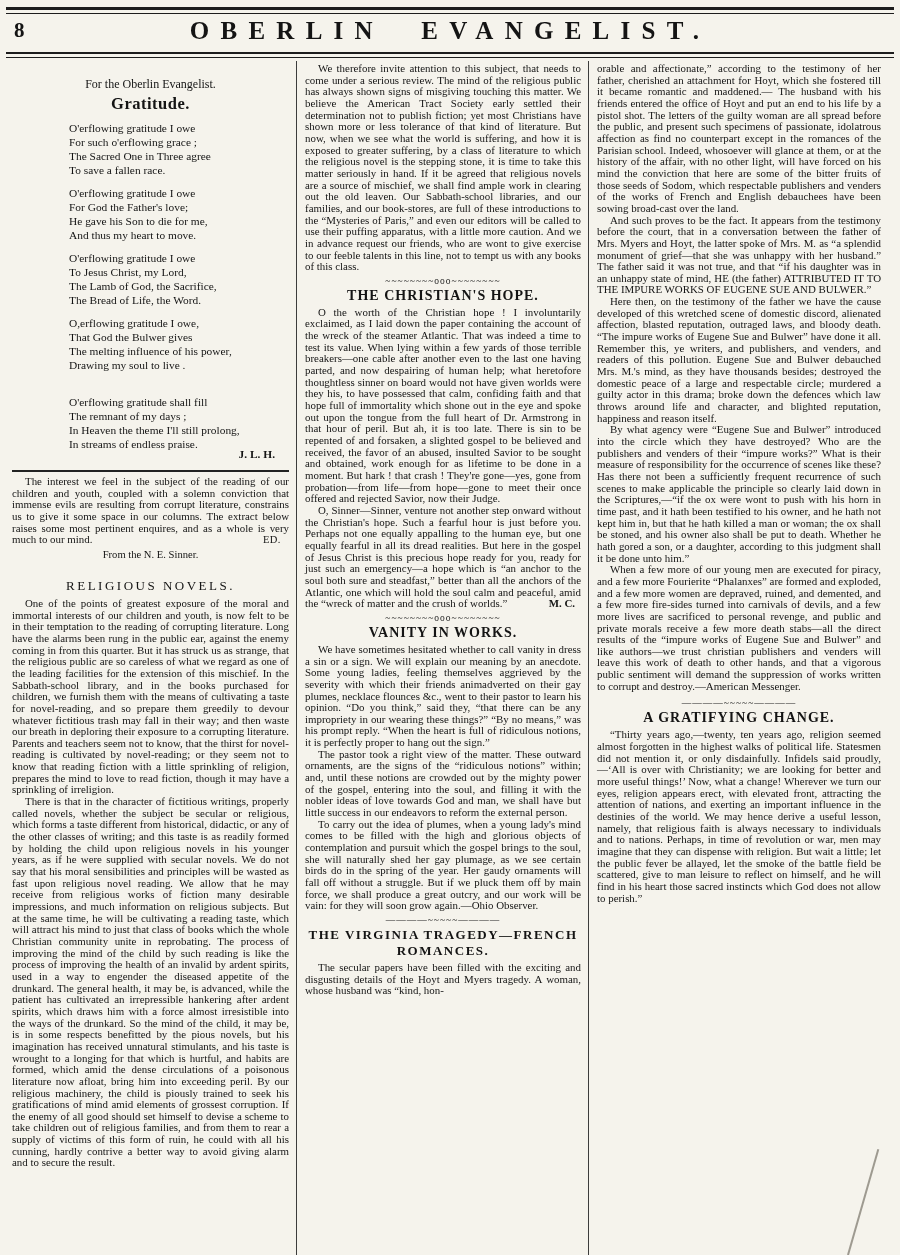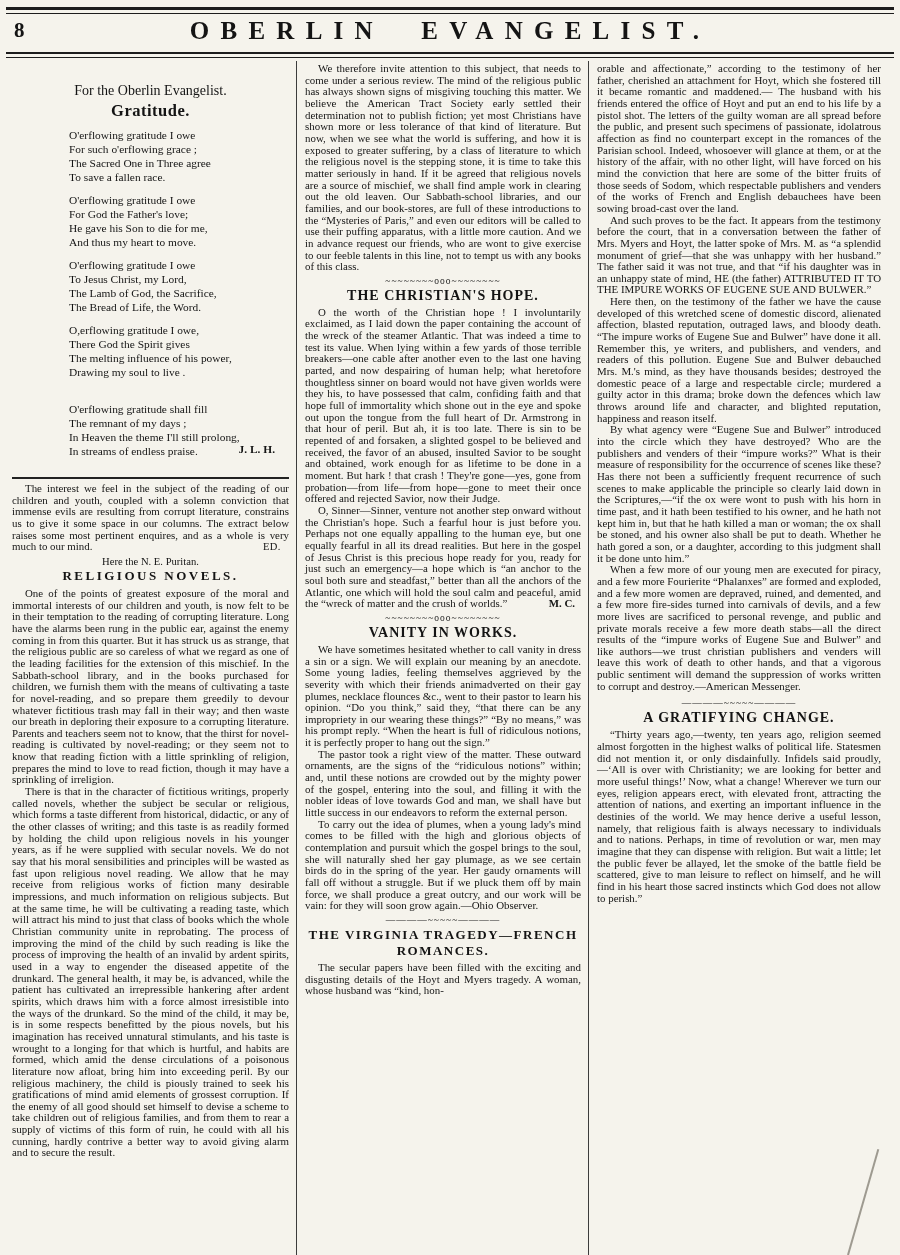--- a/index.html
+++ b/index.html
@@ -45,36 +45,36 @@
   .bt {
     font-size:10.9px; line-height:11.65px;
     text-align:justify; margin:0;
     text-indent:13px;
   }
   .bt.no-indent { text-indent:0; }
   .sig-right { float:right; text-indent:0; font-weight:bold; padding-right:6px; }
   .ed-sig { float:right; font-size:10.5px; letter-spacing:0.5px; padding-right:8px; }
 
   
-  .poem-dateline { text-align:center; font-size:14px; margin-top:20px; }
+  .poem-dateline { text-align:center; font-size:12px; margin-top:14px; }
   .poem-title { text-align:center; font-size:16.5px; font-weight:bold; margin:2px 0 7px; letter-spacing:0.5px; }
   .stanza {
     white-space:pre-line;
     font-size:11.4px; line-height:14px;
     margin:0 0 9px 57px;
   }
   .stanza.last { position:relative; margin-bottom:4px; }
-  .poem-sig { position:absolute; right:14px; bottom:16px; font-weight:bold; white-space:nowrap; }
+  .poem-sig { position:absolute; right:14px; bottom:4px; font-weight:bold; white-space:nowrap; }
 
   .rule-single { border-top:2px solid #222; margin:5px 0 4px; }
 
   .source-line { text-align:center; font-size:10.6px; margin:3px 0 0; }
   .article-title {
-    text-align:center; font-size:13px; font-weight:700;
-    letter-spacing:2.5px; margin:1px 0 4px;
+    text-align:center; font-size:13px; font-weight:400;
+    letter-spacing:2.5px; margin:18px 0 4px;
   }
   .sub-heading {
     text-align:center; font-size:14px; font-weight:bold;
     letter-spacing:1px; margin:2px 0 3px;
   }
   .sub-heading.two-line { white-space:pre-line; font-size:13px; letter-spacing:1.5px; }
   .divider {
     text-align:center; font-size:9.5px; letter-spacing:1px;
     line-height:10px; margin:3px 0 2px; color:#1c1c1c;
     overflow:hidden; white-space:nowrap;
@@ -115,36 +115,36 @@
 To save a fallen race.</div>
       <div class="stanza">O'erflowing gratitude I owe
 For God the Father's love;
 He gave his Son to die for me,
 And thus my heart to move.</div>
       <div class="stanza">O'erflowing gratitude I owe
 To Jesus Christ, my Lord,
 The Lamb of God, the Sacrifice,
 The Bread of Life, the Word.</div>
       <div class="stanza">O,erflowing gratitude I owe,
-There God the Spirit gives
+That God the Bulwer gives
 The melting influence of his power,
 Drawing my soul to live .</div>
       <div class="stanza last">
         <span>O'erflowing gratitude shall fill
 The remnant of my days ;
 In Heaven the theme I'll still prolong,
 In streams of endless praise.</span>
         <span class="poem-sig">J. L. H.</span>
       </div>
 
       <div class="rule-single"></div>
 
       <p class="bt"><span>The interest we feel in the subject of the reading of our children and youth, coupled with a solemn conviction that immense evils are resulting from corrupt literature, constrains us to give it some space in our columns. The extract below raises some most pertinent enquires, and as a whole is very much to our mind.</span><span class="ed-sig">ED.</span></p>
 
-      <div class="source-line">Here the N. E. Puritan.</div>
+      <div class="source-line">From the N. E. Sinner.</div>
       <div class="article-title">RELIGIOUS NOVELS.</div>
 
       <p class="bt">One of the points of greatest exposure of the moral and immortal interests of our children and youth, is now felt to be in their temptation to the reading of corrupting literature.  Long have the alarms been rung in the public ear, against the enemy coming in from this quarter.  But it has struck us as strange, that the religious public are so careless of what we regard as one of the leading facilities for the extension of this mischief.  In the Sabbath-school library, and in the books purchased for children, we furnish them with the means of cultivating a taste for novel-reading, and so prepare them greedily to devour whatever fictitious trash may fall in their way; and then waste our breath in deploring their exposure to a corrupting literature.  Parents and teachers seem not to know, that the thirst for novel-reading is cultivated by novel-reading; or they seem not to know that reading fiction with a little sprinkling of religion, prepares the mind to love to read fiction, though it may have a sprinkling of irreligion.</p>
       <p class="bt">There is that in the character of fictitious writings, properly called novels, whether the subject be secular or religious, which forms a taste different from historical, didactic, or any of the other classes of writing; and this taste is as readily formed by holding the child upon religious novels in his younger years, as if he were supplied with secular novels.  We do not say that his moral sensibilities and principles will be wasted as fast upon religious novel reading.  We allow that he may receive from religious works of fiction many desirable impressions, and much information on religious subjects.  But at the same time, he will be cultivating a reading taste, which will attract his mind to just that class of books which the whole Christian community unite in reprobating.  The process of improving the mind of the child by such reading is like the process of improving the health of an invalid by ardent spirits, used in a way to engender the diseased appetite of the drunkard.  The general health, it may be, is advanced, while the patient has cultivated an irrepressible hankering after ardent spirits, which draws him with a force almost irresistible into the ways of the drunkard.  So the mind of the child, it may be, is in some respects benefitted by the pious novels, but his imagination has received unnatural stimulants, and his taste is wrought to a longing for that which is hurtful, and habits are formed, which amid the dense circulations of a poisonous literature now afloat, bring him into exceeding peril.  By our religious machinery, the child is piously trained to seek his gratifications of mind amid elements of grossest corruption.  If the enemy of all good should set himself to devise a scheme to take children out of religious families, and from them to rear a supply of victims of this form of ruin, he could with all his cunning, hardly contrive a better way to avoid giving alarm and to secure the result.</p>
     </div>
 
     <div class="col c2">
       <p class="bt">We therefore invite attention to this subject, that needs to come under a serious review.  The mind of the religious public has always shown signs of misgiving touching this matter.  We believe the American Tract Society early settled their determination not to publish fiction; yet most Christians have shown more or less tolerance of that kind of literature.  But now, when we see what the world is suffering, and how it is exposed to greater suffering, by a class of literature to which the religious novel is the stepping stone, it is time to take this matter seriously in hand.  If it be agreed that religious novels are a source of mischief, we shall find ample work in clearing out the old leaven.  Our Sabbath-school libraries, and our families, and our book-stores, are full of these introductions to the “Mysteries of Paris,” and even our editors will be called to use their puffing apparatus, with a little more caution.  And we in advance request our friends, who are wont to give exercise to our feeble talents in this line, not to tempt us with any books of this class.</p>
 
       <div class="divider">~~~~~~~~ooo~~~~~~~~</div>

